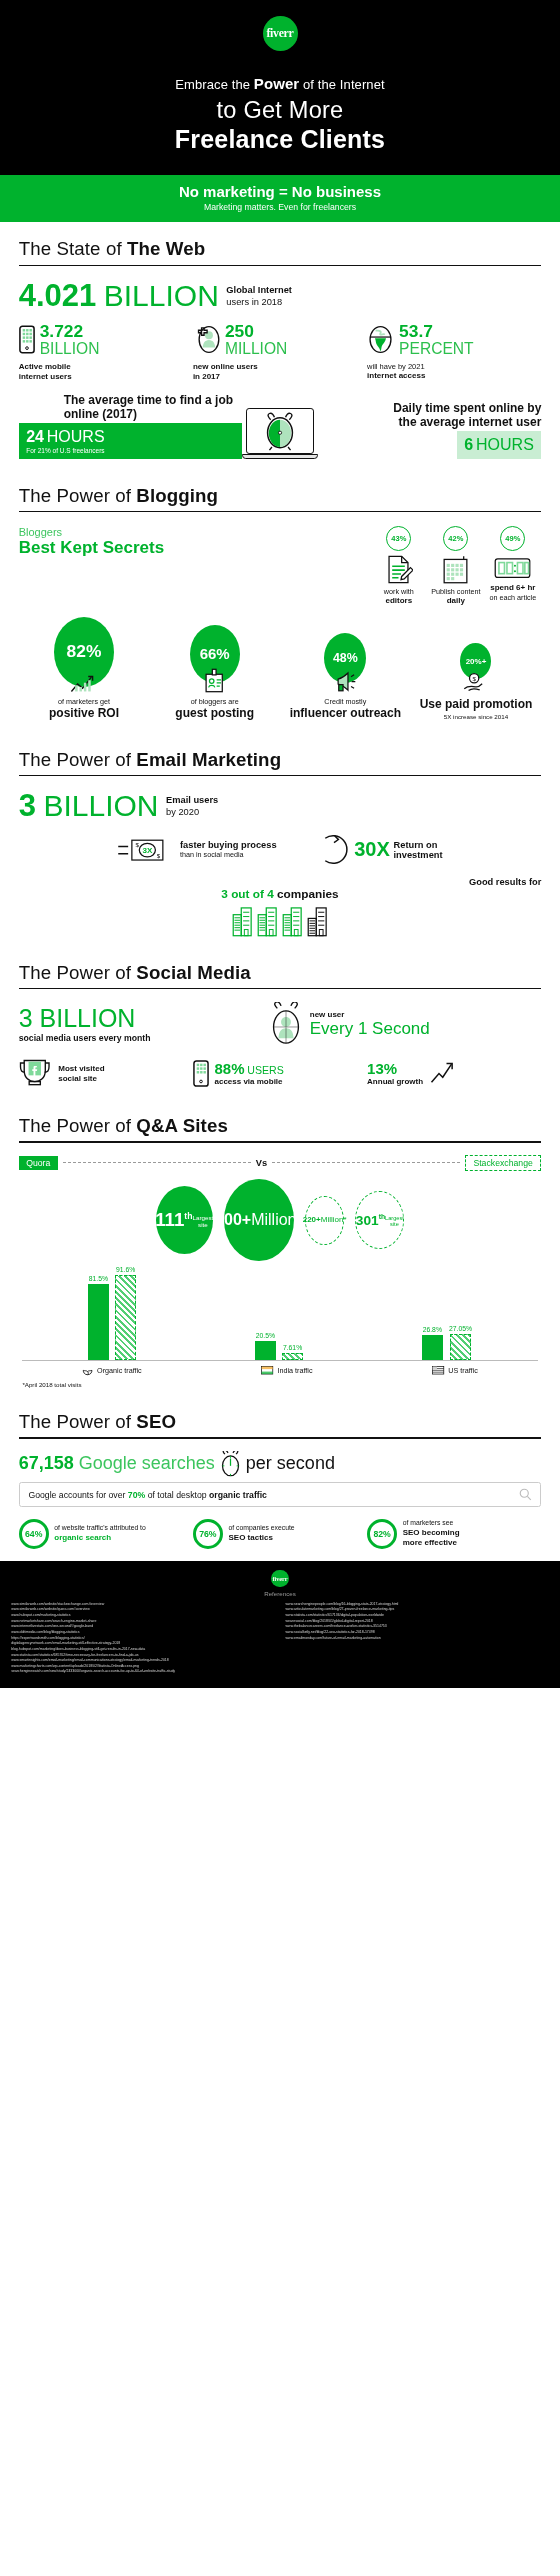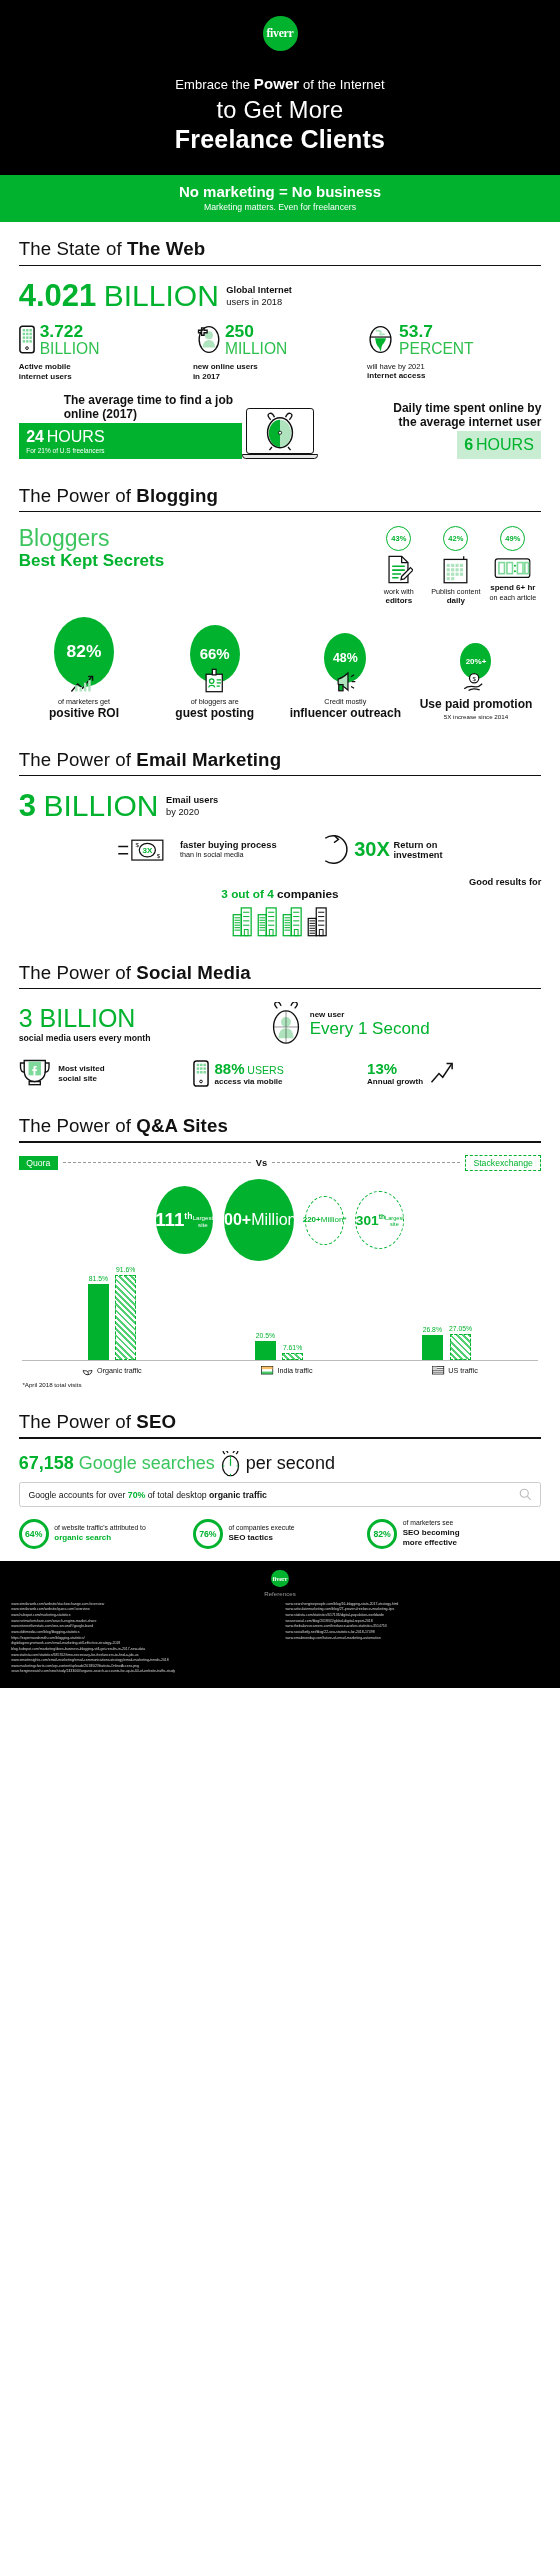--- a/index.html
+++ b/index.html
@@ -63,21 +63,21 @@
   .laptop-screen{border:1.9px solid #111;border-radius:3.1px;height:46px;display:flex;align-items:center;justify-content:center;}
   .laptop-base{height:4.4px;background:#e6e6e6;border:1.2px solid #111;border-radius:0 0 3.7px 3.7px;margin:0 -3.7px;}
   .hours-right{flex:1;text-align:right;}
   .hours-band2{background:#c9edd3;color:#00b22d;padding:4.4px 7.5px 5px;display:inline-block;}
   .hours-band2 .v{font-size:16px;font-weight:bold;}
   .hours-band2 .u{font-size:16px;font-weight:300;}
 
   
   .blog-row{display:flex;align-items:flex-start;margin:13.7px 0 0;}
   .blog-left{width:187px;}
-  .blog-left .l1{font-size:23px;font-weight:300;color:#3cc55e;line-height:1.1;}
+  .blog-left .l1{font-size:11px;font-weight:300;color:#3cc55e;line-height:1.1;}
   .blog-left .l2{font-size:17px;font-weight:bold;color:#00b22d;line-height:1.15;}
   .blog-cards{flex:1;display:flex;justify-content:flex-end;}
   .bcard{width:57px;text-align:center;}
   .bpill{width:25px;height:25px;border:1.9px solid #00b22d;border-radius:50%;display:flex;align-items:center;justify-content:center;
          font-size:7.5px;font-weight:bold;color:#00b22d;margin:0 auto 3.7px;}
   .bcap{font-size:7.2px;line-height:1.3;}
   .bcap b{display:block;font-size:8px;}
 
   .pct-row{display:flex;align-items:flex-end;margin:10px 0 5px;}
   .pct-col{flex:1;text-align:center;}

